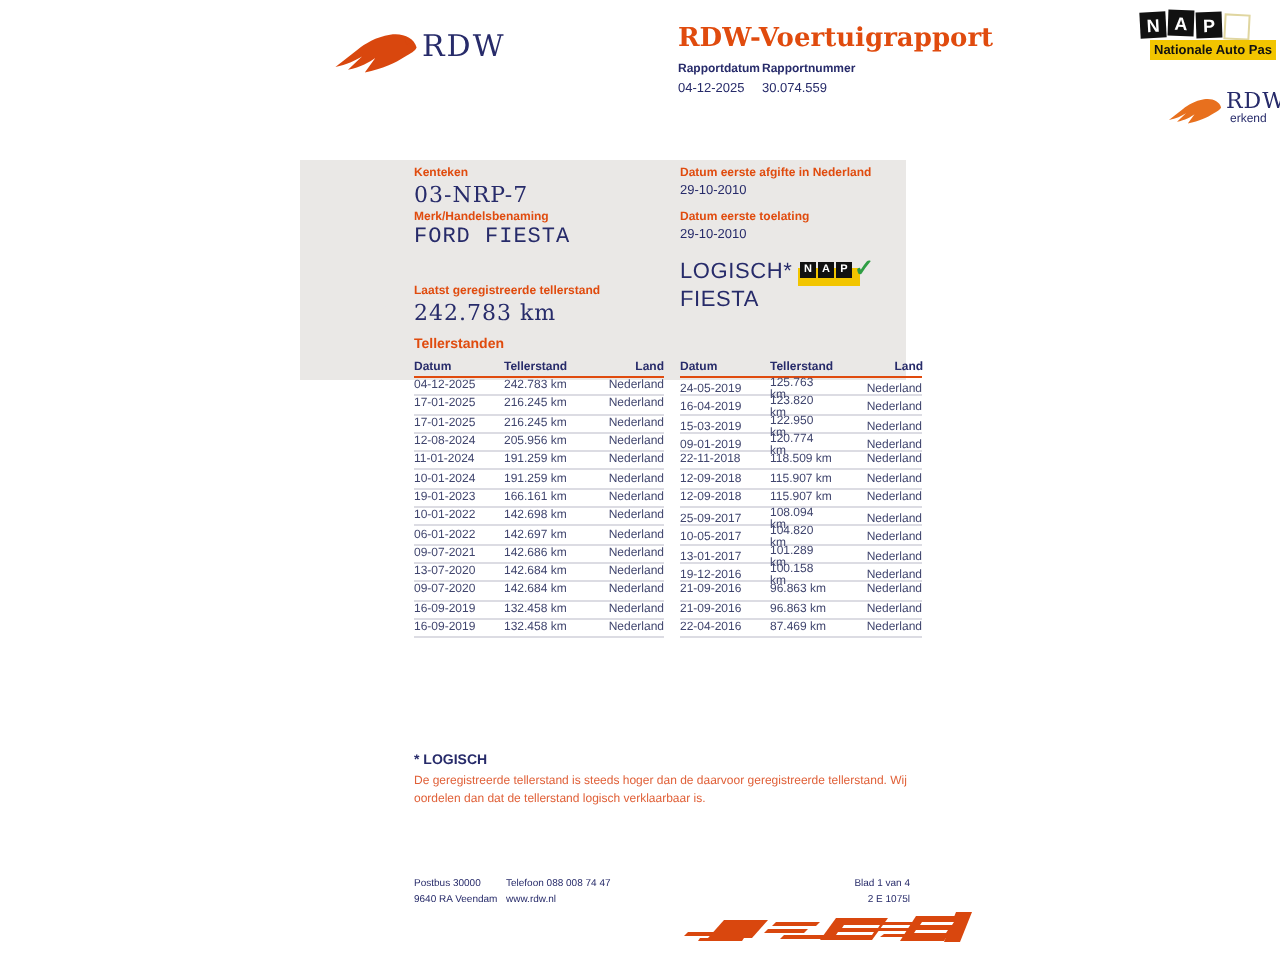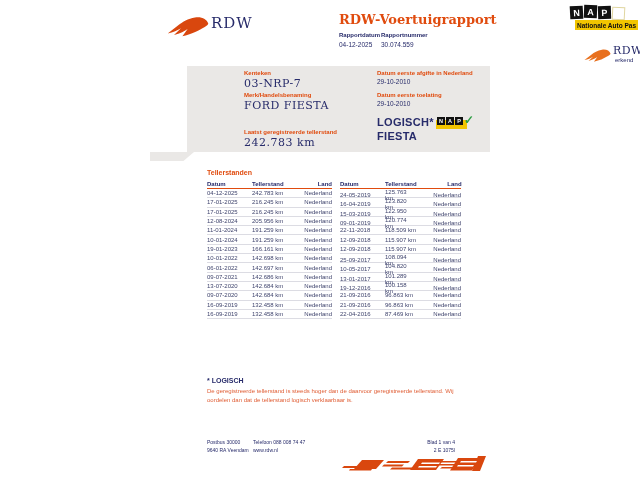--- a/index.html
+++ b/index.html
@@ -24,27 +24,27 @@
   .nap-tile{position:absolute;width:13px;height:13px;background:#111;color:#fff;font-weight:bold;
     font-size:9px;display:flex;align-items:center;justify-content:center;font-family:"Liberation Sans",sans-serif;}
   .nap-tile.blank{background:#fff;border:1px solid #e0d6a0;color:transparent;}
   .nap-band{position:absolute;background:var(--yellow);display:flex;align-items:center;justify-content:center;}
   .nap-band span{font-size:6.5px;font-weight:bold;color:#111;white-space:nowrap;}
 
   .erkend-rdw{font-family:"DejaVu Serif",serif;font-size:11px;letter-spacing:0.5px;color:var(--navy);}
   .erkend-sub{font-size:6px;color:var(--navy);}
 
   
-  .panel{left:150px;top:66px;width:303px;height:86px;background:var(--panel);margin-left:37px;}
+  .panel{left:150px;top:80px;width:303px;height:110px;background:var(--panel);}
   .panel-tab{left:150px;top:152px;width:44px;height:9px;background:var(--panel);
     clip-path:polygon(0 0,100% 0,76% 100%,0 100%);}
   .p-label{position:absolute;font-size:6px;font-weight:bold;color:var(--label-orange);}
   .p-serif{position:absolute;font-family:"DejaVu Serif",serif;font-size:11px;letter-spacing:0.5px;color:var(--navy);}
   .p-value{position:absolute;font-size:6.5px;color:var(--navy);}
-  .verdict{position:absolute;font-size:11px;font-weight:bold;letter-spacing:0.3px;color:var(--navy);}
+  .verdict{position:absolute;font-size:11px;font-weight:normal;letter-spacing:0.3px;color:var(--navy);}
 
   .mini-nap-base{position:absolute;background:var(--yellow);}
   .mini-tile{position:absolute;width:8px;height:8px;background:#111;color:#fff;font-weight:bold;font-size:5.5px;
     display:flex;align-items:center;justify-content:center;}
   .mini-check{position:absolute;color:var(--green);font-size:12px;font-weight:bold;line-height:10px;}
 
   
   .tables-title{left:207px;top:169px;font-size:7px;font-weight:bold;color:var(--label-orange);}
   .mtable{position:absolute;top:180px;}
   .mtable.left{left:207px;width:125px;}
@@ -94,21 +94,21 @@
     <path fill="#e8701e" d="M118 28 C114 14 98 7 80 10 C60 13 44 23 34 31 L2 56 C18 53 30 47 40 41 L20 60 C38 56 51 49 59 43 L44 64 C70 58 88 50 100 42 C110 36 116 33 118 28 Z"></path>
   </svg>
   <div class="abs erkend-rdw" style="left:29px;top:0;">RDW</div>
   <div class="abs erkend-sub" style="left:31px;top:13px;">erkend</div>
 </div>
 
 <div class="abs panel">
   <div class="p-label" style="left:57px;top:4px;">Kenteken</div>
   <div class="p-serif" style="left:57px;top:11px;">03-NRP-7</div>
   <div class="p-label" style="left:57px;top:26px;">Merk/Handelsbenaming</div>
-  <div class="p-serif" style="left:57px;top:33px;">FORD FIESTA</div>
+  <div class="p-serif" style="left:57px;top:33px;font-family:Liberation Mono, monospace;">FORD FIESTA</div>
   <div class="p-label" style="left:57px;top:63px;">Laatst geregistreerde tellerstand</div>
   <div class="p-serif" style="left:57px;top:70px;">242.783 km</div>
 
   <div class="p-label" style="left:190px;top:4px;">Datum eerste afgifte in Nederland</div>
   <div class="p-value" style="left:190px;top:12px;">29-10-2010</div>
   <div class="p-label" style="left:190px;top:26px;">Datum eerste toelating</div>
   <div class="p-value" style="left:190px;top:34px;">29-10-2010</div>
 
   <div class="verdict" style="left:190px;top:50px;">LOGISCH*</div>
   <div class="verdict" style="left:190px;top:64px;">FIESTA</div>

